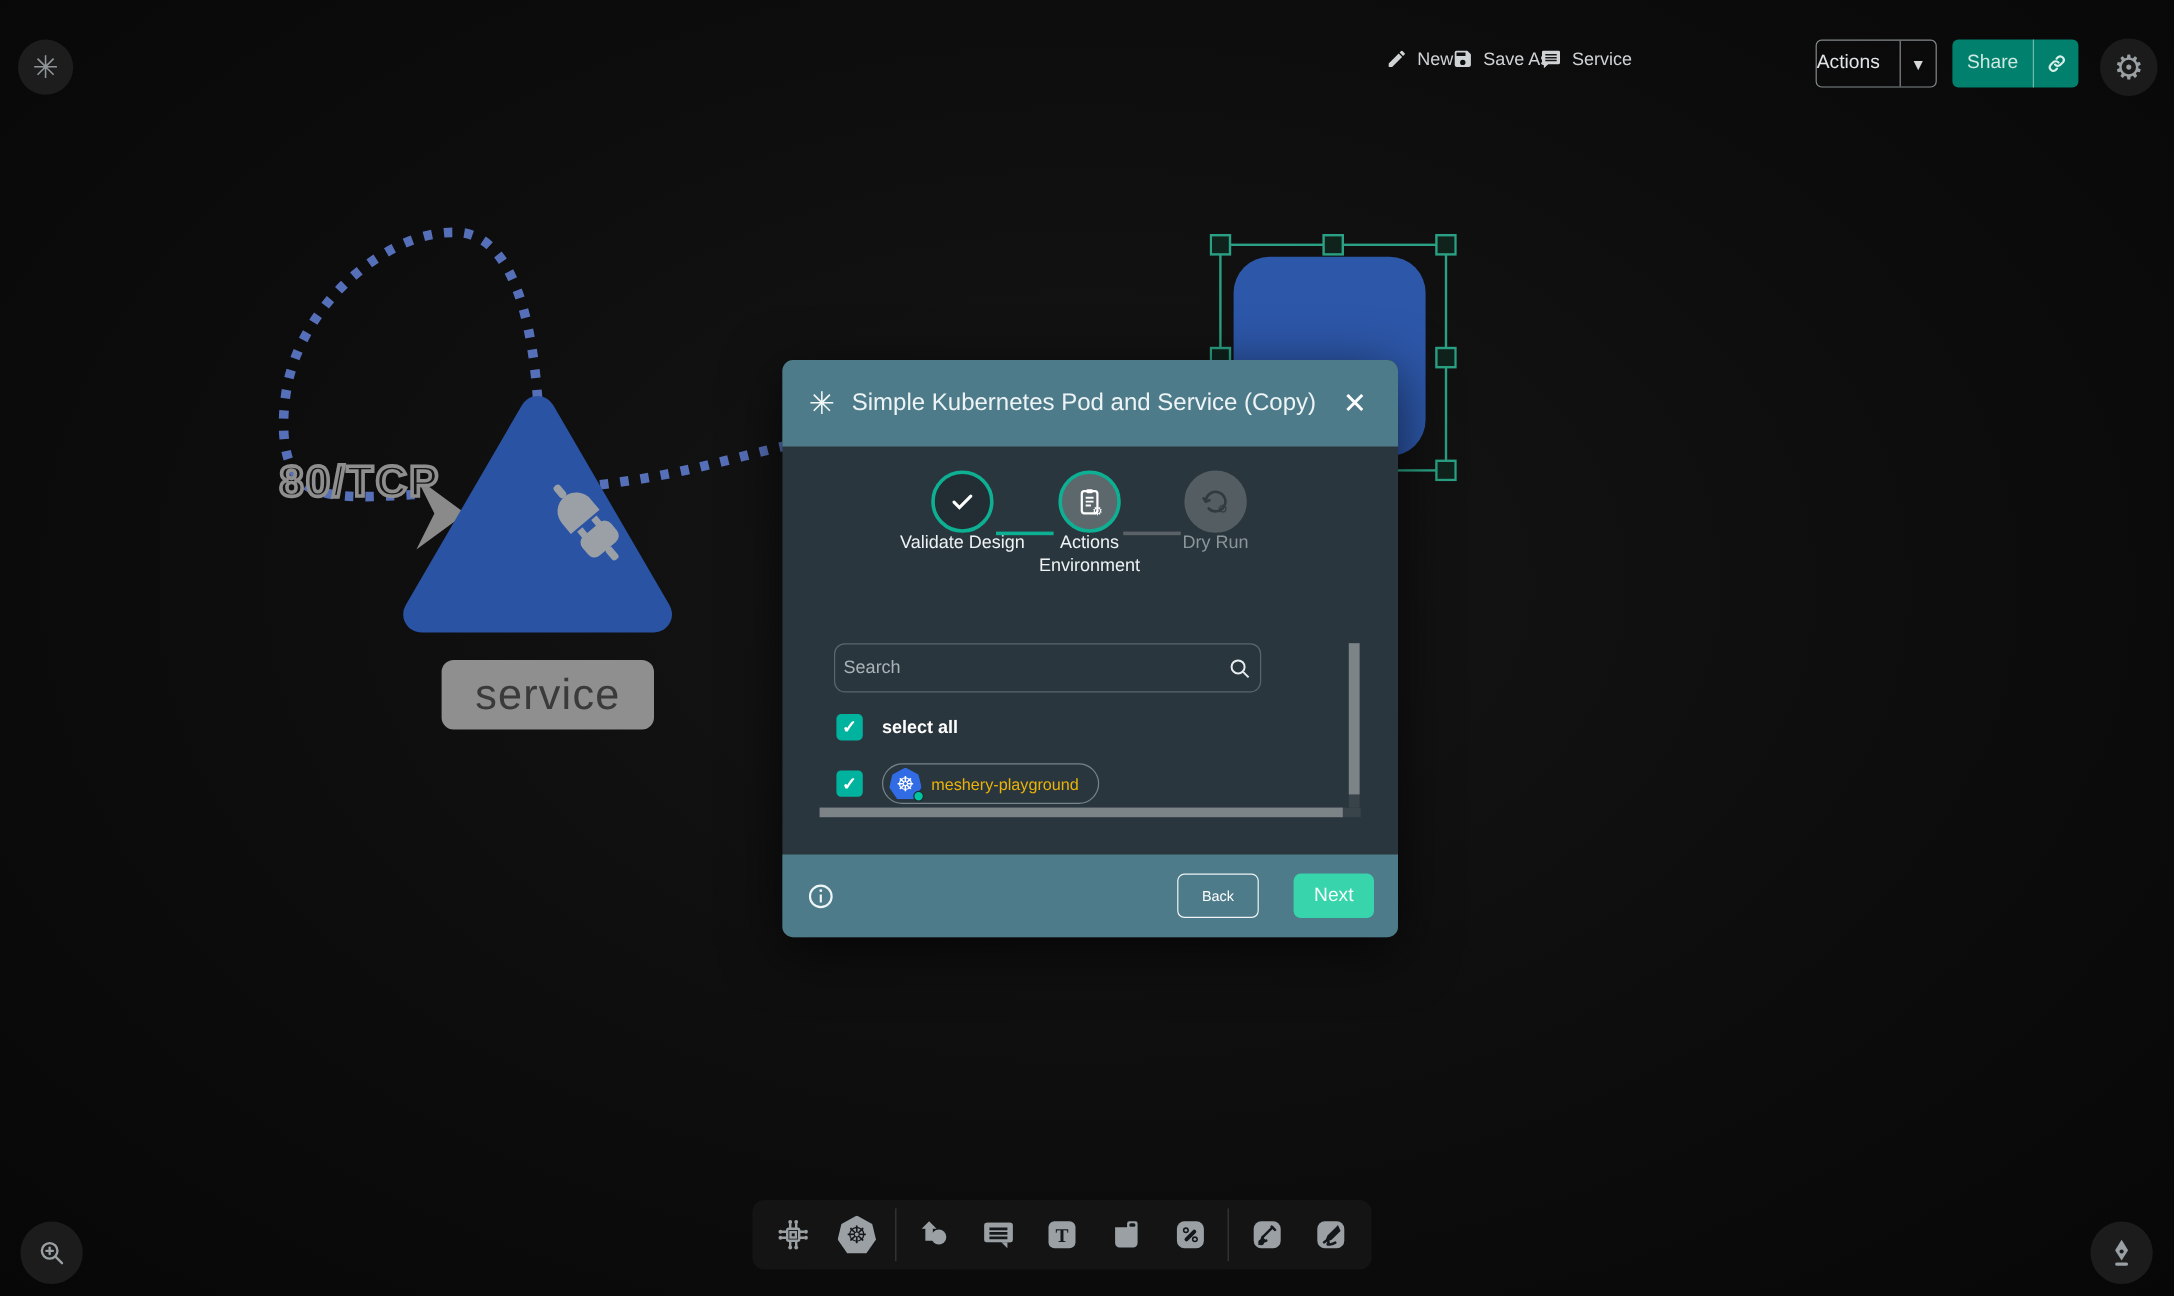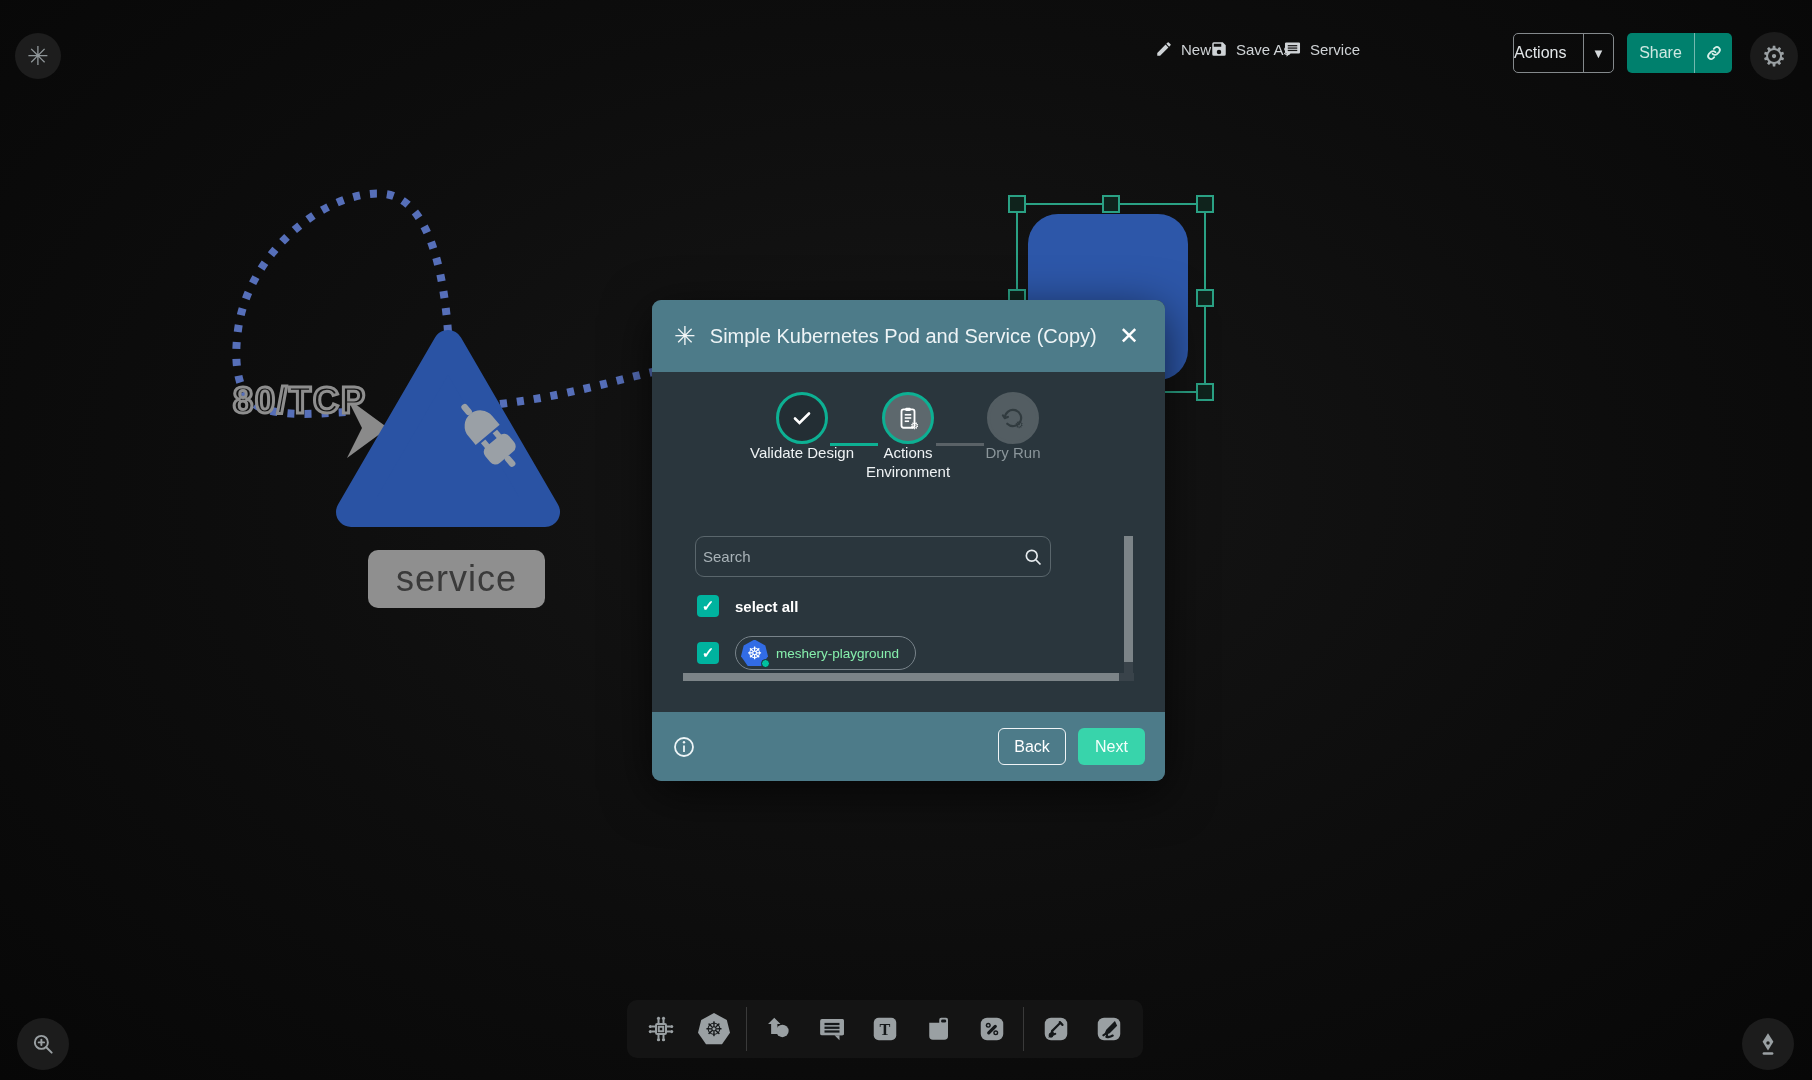--- a/index.html
+++ b/index.html
@@ -73,34 +73,34 @@
   .vthumb { position:absolute; left:472px; top:236px; width:9px; height:126px; background:#7c8488; cursor:grab; }
   .htrack { position:absolute; left:31px; top:373px; width:451px; height:8px; background:#39434a; }
   .hthumb { position:absolute; left:31px; top:373px; width:436px; height:8px; background:#7c8488; cursor:grab; }
   
   .row { position:absolute; left:45px; display:flex; align-items:center; gap:16px; }
   .checkbox { width:22px; height:22px; border-radius:4px; background:#00B39F; color:#fff;
     display:flex; align-items:center; justify-content:center; font-size:15px; font-weight:bold; cursor:pointer; }
   .select-all-label { color:#fff; font-size:15px; font-weight:bold; }
   .env-chip { height:34px; border:1px solid #78838a; border-radius:17px; display:flex;
     align-items:center; gap:8px; padding:0 16px 0 5px; cursor:pointer; }
-  .env-chip .name { color:#86efac; font-size:13.5px; }
+  .env-chip .name { color:#eab308; font-size:13.5px; }
   .k8s-badge { position:relative; width:27px; height:27px; }
   .k8s-hept { width:27px; height:27px; background:#326CE5; display:flex; align-items:center;
     justify-content:center; color:#fff; font-size:17px;
     clip-path:polygon(50% 0%, 90% 22%, 100% 62%, 75% 98%, 25% 98%, 0% 62%, 10% 22%); }
   .k8s-dot { position:absolute; right:-2px; bottom:-1px; width:9px; height:9px; border-radius:50%;
     background:#00c3a0; border:1px solid #1d2a30; }
   
   .modal-footer { position:absolute; left:0; right:0; bottom:0; height:69px; background:#4d7b89;
     border-radius:0 0 9px 9px; display:flex; align-items:center; padding:0 20px; }
   .info-icon { color:#eef5f7; cursor:pointer; display:flex; }
   .footer-spacer { flex:1; }
   .btn-back { width:68px; height:37px; border:1.5px solid #f0f4f6; border-radius:6px;
-    background:transparent; color:#fff; font-size:16px; cursor:pointer; margin-right:12px;
+    background:transparent; color:#fff; font-size:12px; cursor:pointer; margin-right:29px;
     font-family:"Liberation Sans",sans-serif; }
   .btn-next { width:67px; height:37px; border:none; border-radius:6px; background:#38d4ab;
     color:#f4fffb; font-size:16px; cursor:pointer; font-family:"Liberation Sans",sans-serif; }
   
   .dock { position:absolute; left:627px; top:1000px; width:516px; height:58px; z-index:5;
     background:#141414; border-radius:10px; display:flex; align-items:center; padding:0 12px; gap:10px; }
   .dock-icon { width:44px; height:44px; display:flex; align-items:center; justify-content:center;
     color:#9aa0a3; cursor:pointer; }
   .dock-sep { width:1px; height:44px; background:#3a3a3a; }
   .corner-btn { position:absolute; width:52px; height:52px; border-radius:50%; background:#1c1c1c;

